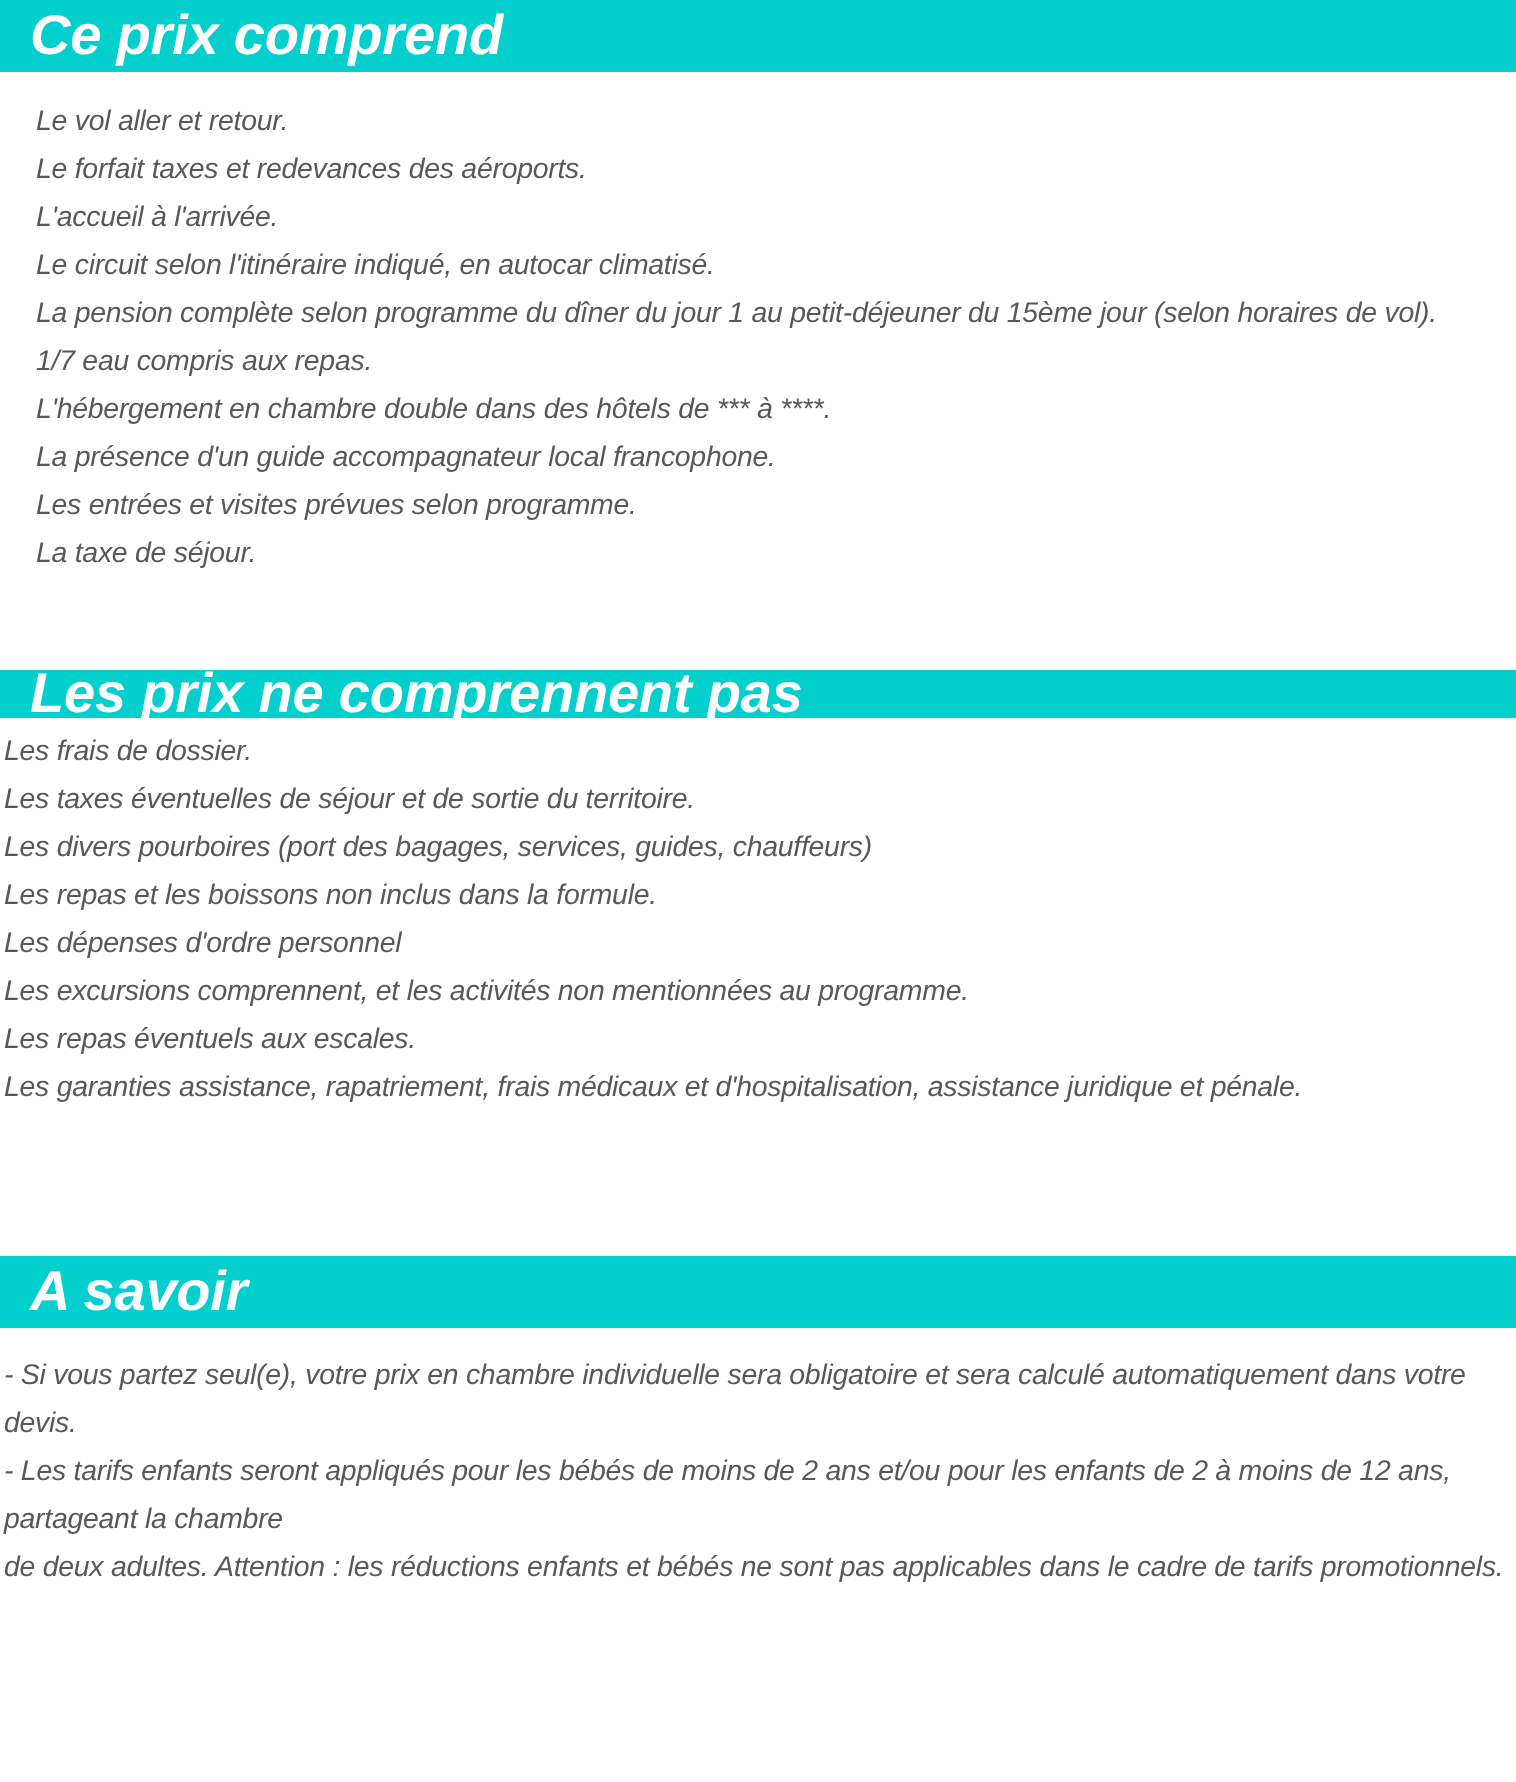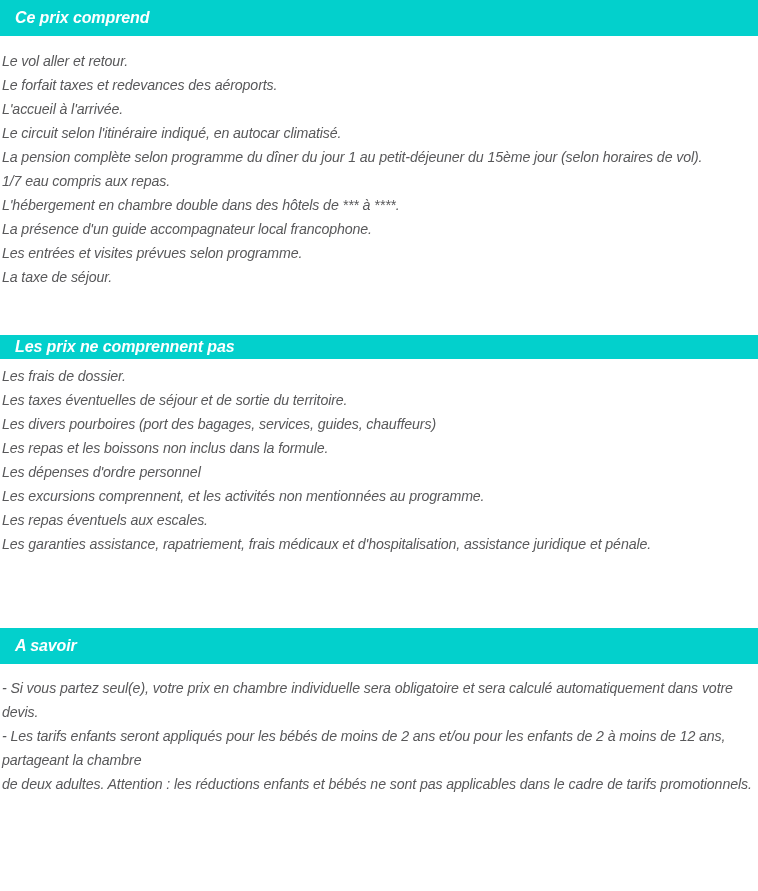--- a/index.html
+++ b/index.html
@@ -27,40 +27,40 @@
     box-sizing: border-box;
     padding-left: 15px;
   }
   .band-1 { height: 36px; margin-top: 0; }
   .band-2 { height: 24px; margin-top: 46px; }
   .band-3 { height: 36px; margin-top: 72px; }
   .section-title {
     color: #ffffff;
     font-style: italic;
     font-weight: bold;
-    font-size: 16px;
+    font-size: 28px;
     line-height: 20px;
     letter-spacing: -0.1px;
     white-space: nowrap;
   }
   .section-body {
     padding: 0;
     margin: 0;
     list-style: none;
   }
   .body-line {
     color: #58585A;
     font-style: italic;
     font-size: 14.2px;
     line-height: 24px;
     padding-left: 2px;
     white-space: nowrap;
     letter-spacing: -0.12px;
   }
-  .body-1 { margin-top: 13px; }
+  .body-1 { margin-top: 13px; padding-left: 16px; }
   .body-2 { margin-top: 5px; }
   .note-block {
     margin-top: 12px;
     padding-left: 2px;
     padding-right: 2px;
   }
   .note-para {
     color: #58585A;
     font-style: italic;
     font-size: 14.2px;

